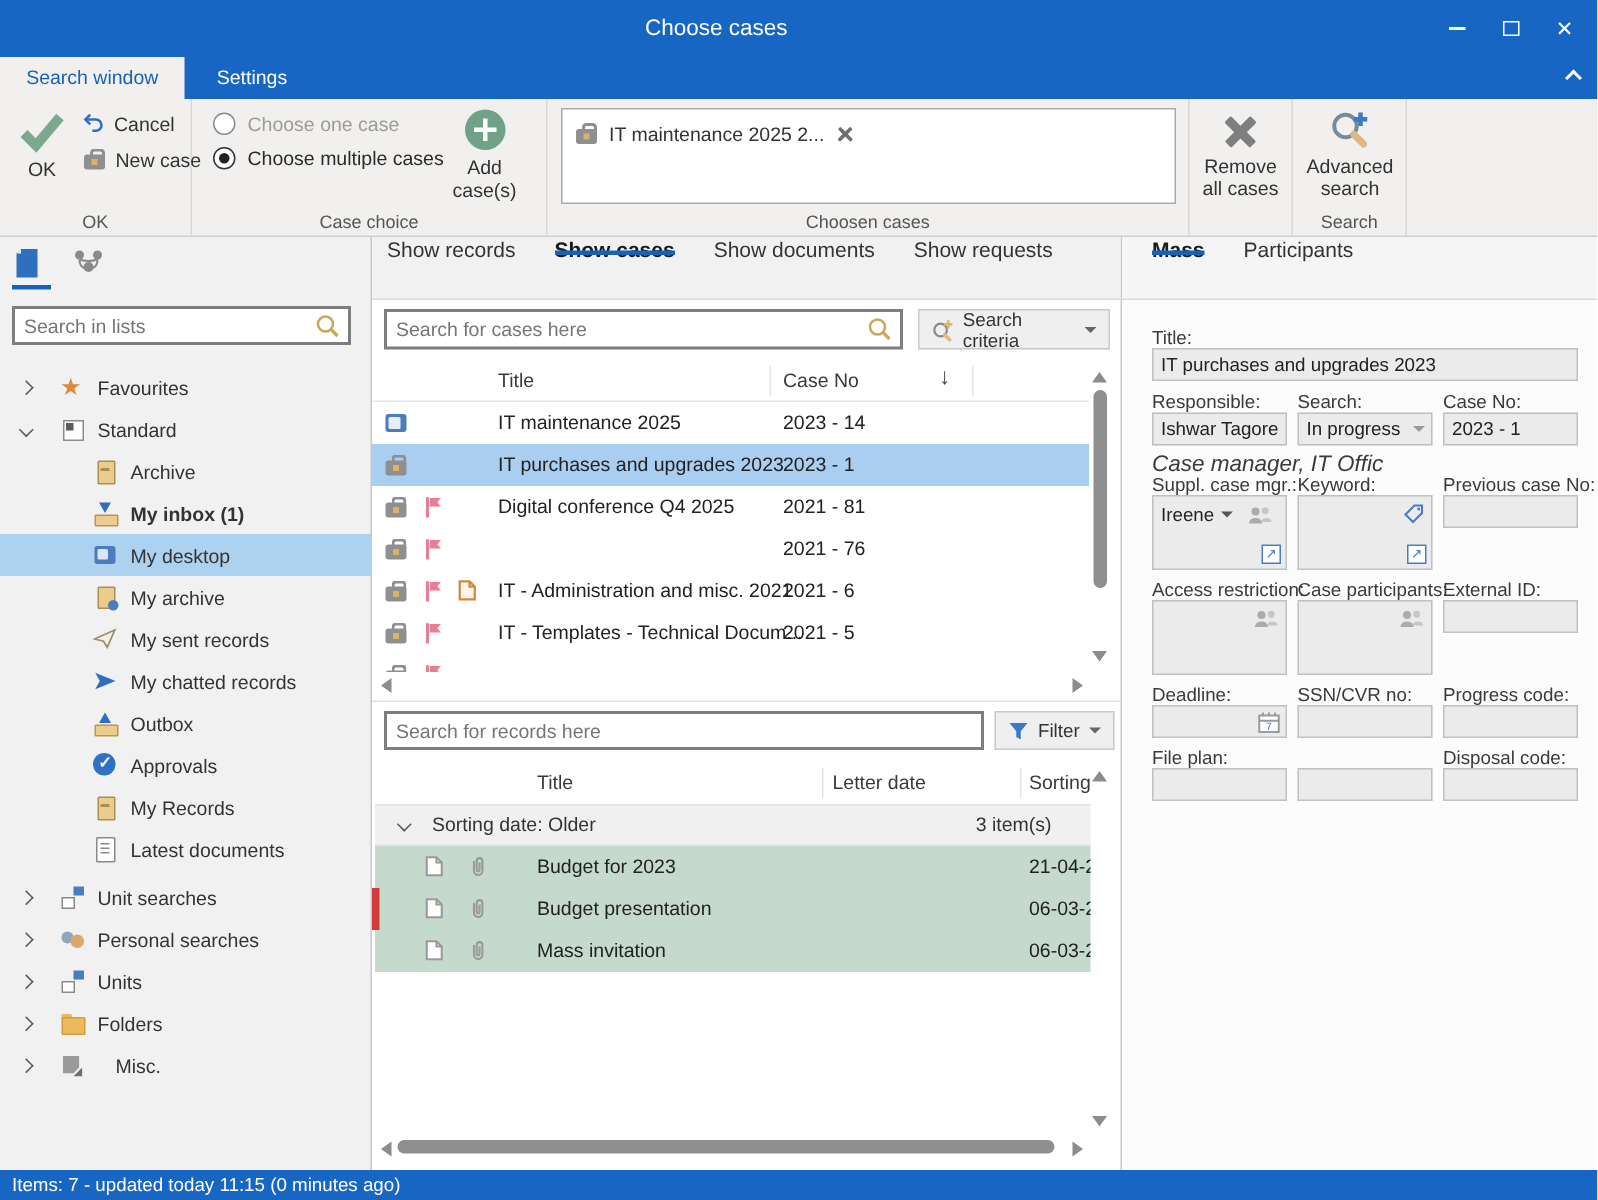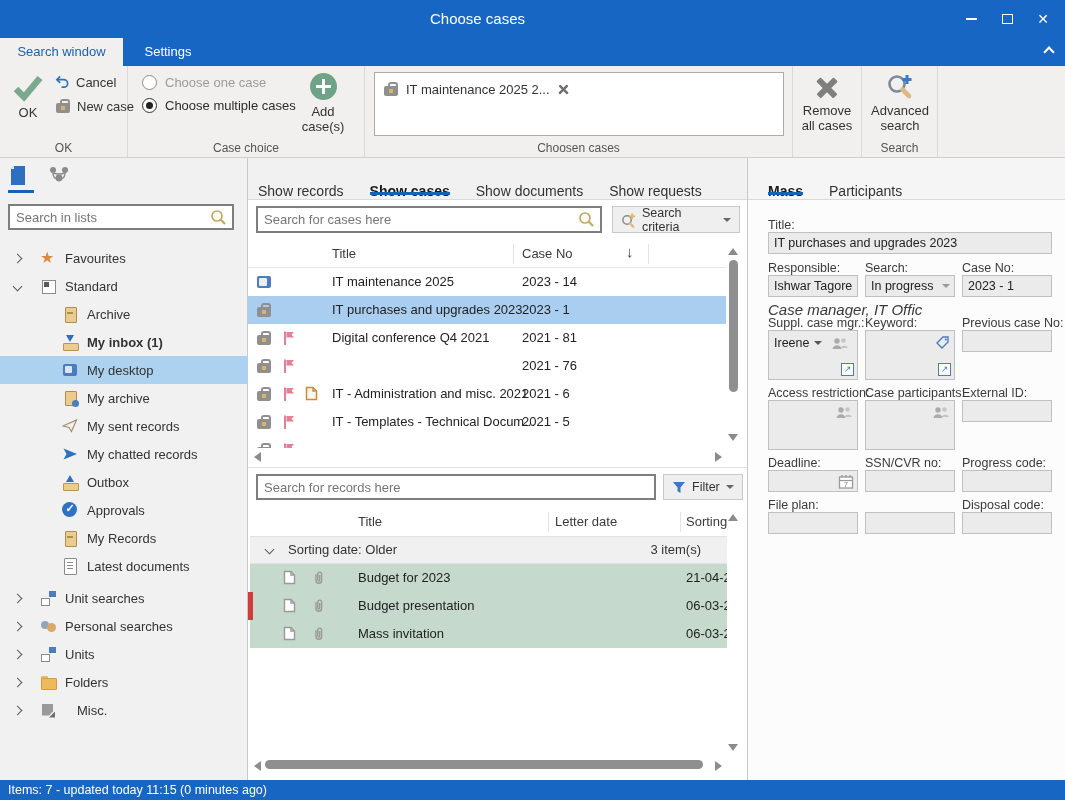--- a/index.html
+++ b/index.html
@@ -91,21 +91,21 @@
   .i-misc::after{content:"";position:absolute;left:9px;bottom:1px;width:6px;height:6px;background:#6e6e6e;clip-path:polygon(0 100%,100% 0,100% 100%)}
 
   
   .i-brief i{position:absolute;left:6px;top:8px;width:4px;height:4px;background:#d9b36a;z-index:2}
   .i-brief::before{content:"";position:absolute;left:1px;top:5px;width:14px;height:10px;background:#8f8f8f;border-radius:2px}
   .i-brief::after{content:"";position:absolute;left:5px;top:1px;width:6px;height:5px;border:2px solid #8f8f8f;border-bottom:none;border-radius:3px 3px 0 0}
   .i-monitor::before{content:"";position:absolute;left:1px;top:2px;width:14px;height:12px;background:#4a7cbe;border-radius:2px}
   .i-monitor::after{content:"";position:absolute;left:3px;top:4px;width:8px;height:8px;background:#e8eef5;border-radius:1px}
 
   
-  .tabstrip{position:absolute;left:0;top:0;width:100%;height:42px;background:#f1f1f1;border-bottom:1px solid #dadada;display:flex;align-items:flex-end;padding-left:10px;gap:26px}
+  .tabstrip{position:absolute;left:0;top:0;width:100%;height:42px;background:#f1f1f1;border-bottom:1px solid #dadada;display:flex;align-items:flex-start;padding-left:10px;gap:26px}
   .vtab{display:flex;align-items:center;font-size:14px;color:#333;position:relative}
   .vtab.active{font-weight:bold;color:#1a1a1a}
   .vtab.active::after{content:"";position:absolute;left:0;right:0;bottom:4px;height:3px;background:#1862b5}
   .btn-gray{background:#efefef;border:1px solid #c9c9c9;display:flex;align-items:center;gap:6px;font-size:12.5px;color:#333;padding:0 8px}
   .tri-dn{width:0;height:0;border-left:4px solid transparent;border-right:4px solid transparent;border-top:4.5px solid #666}
   .thead{position:absolute;font-size:13px;color:#3a3a3a}
   .coldiv{position:absolute;width:1px;background:#e3e3e3}
   .crow{position:absolute;left:0;width:478px;height:28px}
   .crow .t{position:absolute;left:84px;top:0;height:28px;line-height:28px;color:#222;white-space:nowrap}
   .crow .n{position:absolute;left:274px;top:0;height:28px;line-height:28px;color:#222;white-space:nowrap}
@@ -386,21 +386,21 @@
         <span class="n">2023 - 1</span>
       </div>
       <div class="crow" style="top:84px">
         <span class="icn i-brief rowicon" style="left:8px">
             <i></i>
           </span>
         <span class="rowicon" style="left:34px"><svg width="14" height="16" viewBox="0 0 14 16">
               <path d="M3 15 V1.5" stroke="#e87e95" stroke-width="2"></path>
               <path d="M4.5 2 H12 L9.5 4.8 L12 7.6 H4.5 Z" fill="#e87e95"></path>
             </svg></span>
-        <span class="t">Digital conference Q4 2021</span>
+        <span class="t">Digital conference Q4 2025</span>
         <span class="n">2021 - 81</span>
       </div>
       <div class="crow" style="top:112px">
         <span class="icn i-brief rowicon" style="left:8px">
             <i></i>
           </span>
         <span class="rowicon" style="left:34px"><svg width="14" height="16" viewBox="0 0 14 16">
               <path d="M3 15 V1.5" stroke="#e87e95" stroke-width="2"></path>
               <path d="M4.5 2 H12 L9.5 4.8 L12 7.6 H4.5 Z" fill="#e87e95"></path>
             </svg></span>

